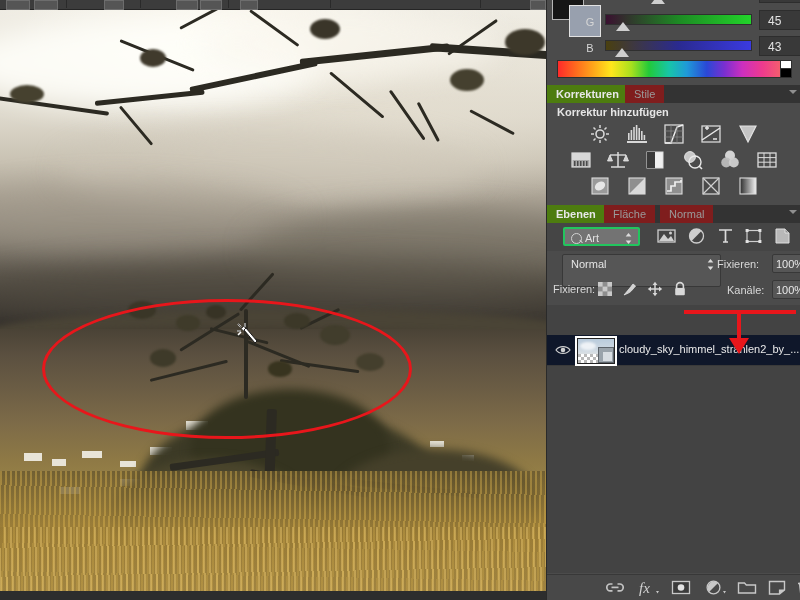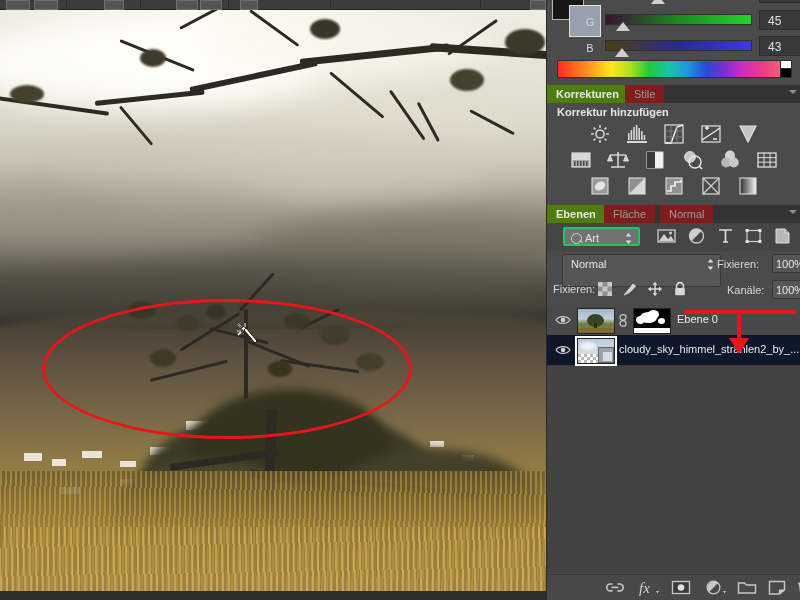--- a/index.html
+++ b/index.html
@@ -497,44 +497,20 @@
           <path d="M4.6 7 V5 A3.4 3.4 0 0 1 11.4 5 V7" fill="none" stroke="#d8d8d8" stroke-width="1.6"></path>
           <rect x="3.2" y="7" width="9.6" height="7.2" rx="1" fill="#d8d8d8"></rect>
         </svg>
 
         <span class="lbl-right" style="left:180px;top:7px;">Kanäle:</span>
         <span class="numbox" style="left:225px;top:3px;width:36px;">100%</span>
       </div>
 
       <div id="layerlist">
 
-        <div class="layerrow normal" style="top:0;">
-          <svg class="eye" viewBox="0 0 16 12">
-            <path d="M1 6 C4 1.5 12 1.5 15 6 C12 10.5 4 10.5 1 6 Z" fill="none" stroke="#cfcfcf" stroke-width="1.2"></path>
-            <circle cx="8" cy="6" r="2.3" fill="#cfcfcf"></circle>
-          </svg>
-          <div class="thumb" style="left:30px;">
-            <div style="position:absolute;inset:0;background:linear-gradient(to bottom,#9fb5cc 0%,#c3cfd8 40%,#6f7d4a 62%,#8a7a3f 100%);"></div>
-            <div style="position:absolute;left:9px;top:5px;width:17px;height:13px;border-radius:50%;background:#3a4422;"></div>
-            <div style="position:absolute;left:16px;top:14px;width:3px;height:8px;background:#2f2a18;"></div>
-            <div style="position:absolute;left:0;bottom:0;width:100%;height:5px;background:#7d6c34;"></div>
-          </div>
-          <svg class="linkicon" style="left:71px;" viewBox="0 0 10 13">
-            <rect x="2" y="0.6" width="6" height="5.4" rx="2.7" fill="none" stroke="#c9c9c9" stroke-width="1.2"></rect>
-            <rect x="2" y="6.6" width="6" height="5.6" rx="2.8" fill="none" stroke="#c9c9c9" stroke-width="1.2"></rect>
-          </svg>
-          <div class="thumb" style="left:86px;background:#000;">
-            <div style="position:absolute;left:6px;top:3px;width:17px;height:11px;border-radius:50%;background:#fff;"></div>
-            <div style="position:absolute;left:14px;top:1px;width:11px;height:9px;border-radius:50%;background:#fff;"></div>
-            <div style="position:absolute;left:2px;top:7px;width:9px;height:8px;border-radius:50%;background:#fff;"></div>
-            <div style="position:absolute;left:24px;top:9px;width:7px;height:6px;border-radius:50%;background:#fff;"></div>
-            <div style="position:absolute;left:0;bottom:0;width:100%;height:5px;background:#fff;"></div>
-          </div>
-          <span class="layername" style="left:130px;">Ebene 0</span>
-        </div>
 
         <div class="layerrow selected" style="top:30px;">
           <svg class="eye" viewBox="0 0 16 12">
             <path d="M1 6 C4 1.5 12 1.5 15 6 C12 10.5 4 10.5 1 6 Z" fill="none" stroke="#cfcfcf" stroke-width="1.2"></path>
             <circle cx="8" cy="6" r="2.3" fill="#cfcfcf"></circle>
           </svg>
           <div class="thumb thumb-sel" style="left:30px;">
             <div style="position:absolute;inset:0;background:
                linear-gradient(to bottom,#b9cbdc 0%,#cfd9e2 45%,#dfe3e4 70%,#b9b9ae 100%);"></div>
             <div style="position:absolute;left:2px;top:3px;width:16px;height:8px;border-radius:50%;background:#eef2f6;filter:blur(1px);"></div>

